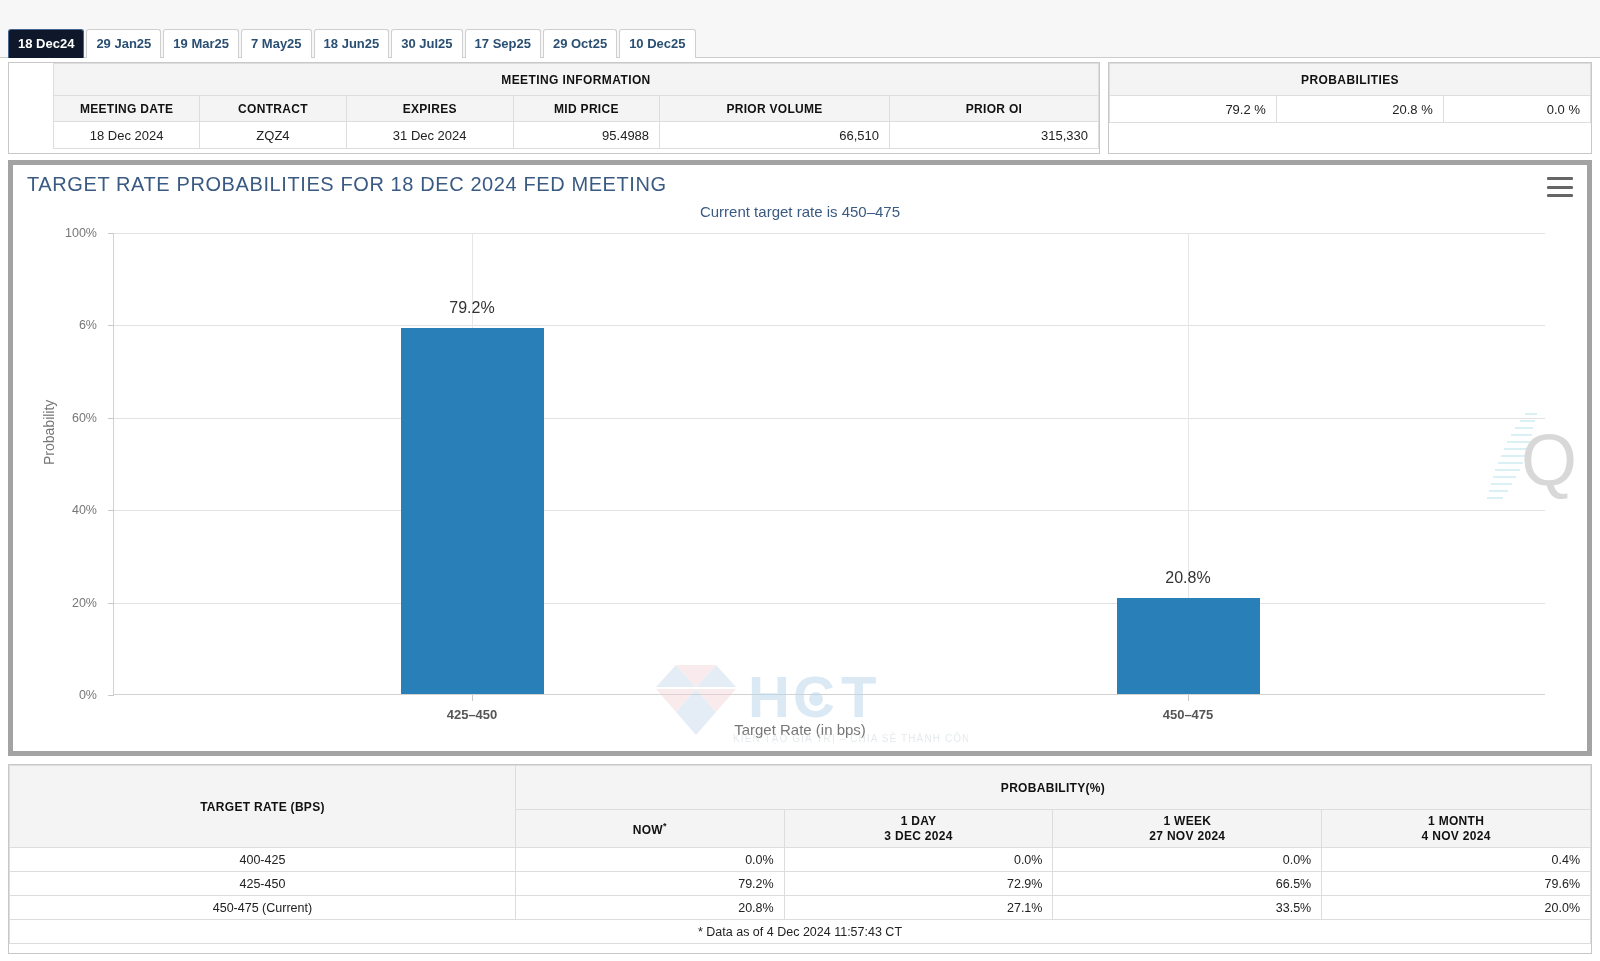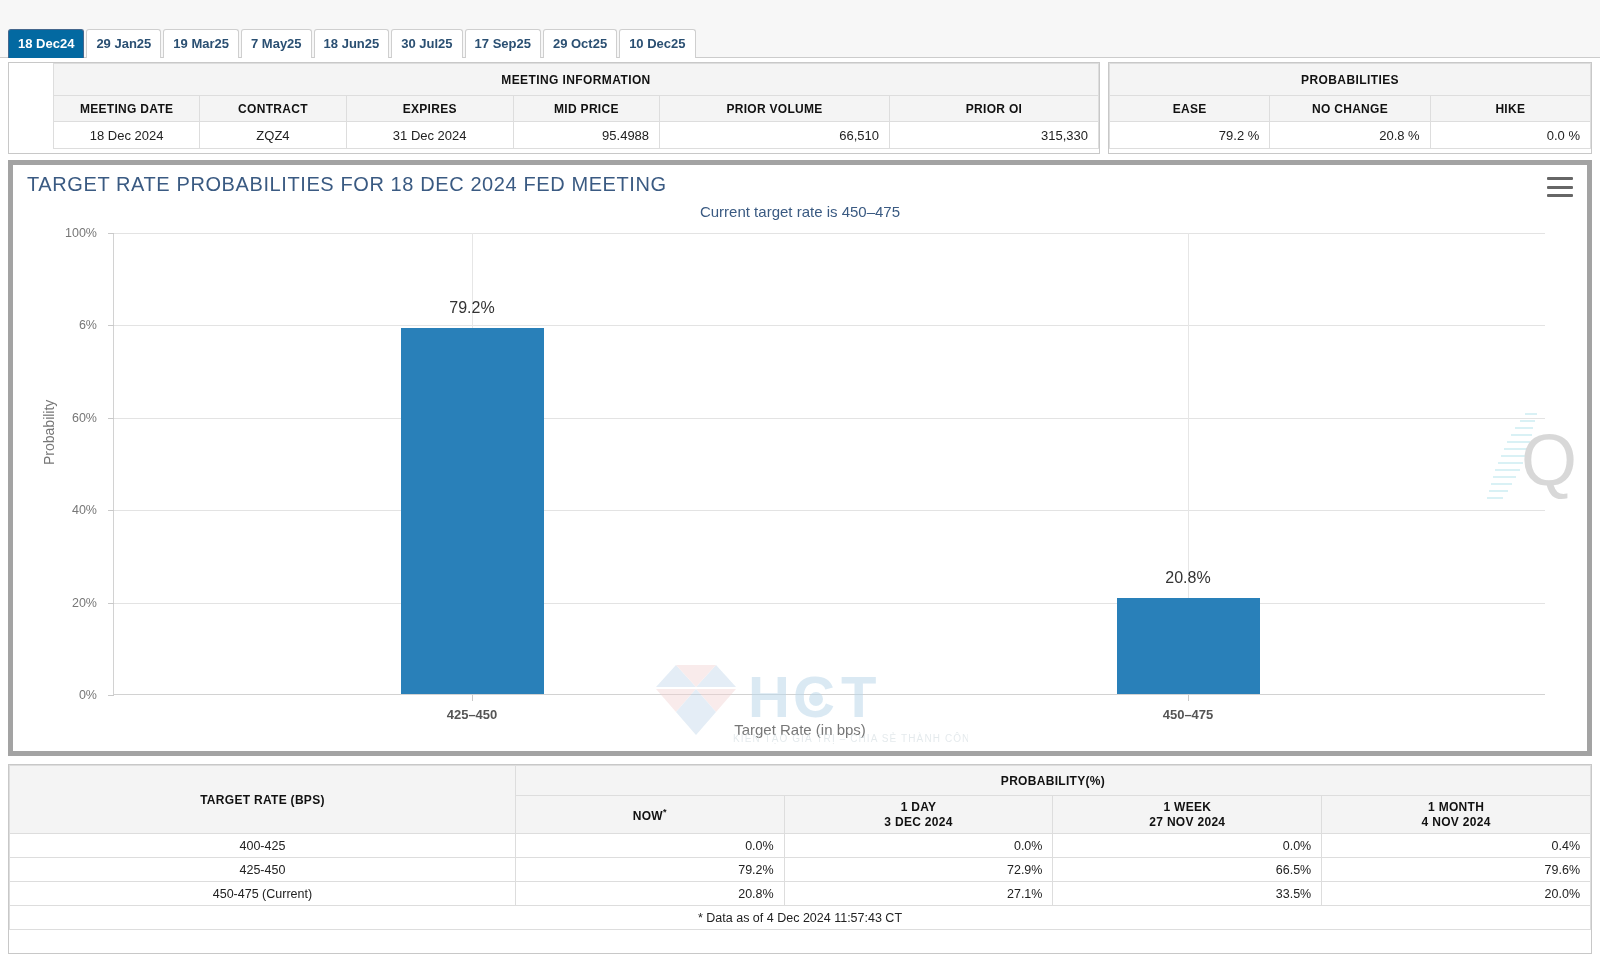--- a/index.html
+++ b/index.html
@@ -38,21 +38,21 @@
     background: #ffffff;
     border: 1px solid #cfcfcf;
     border-bottom: none;
     border-radius: 3px 3px 0 0;
     white-space: nowrap;
     cursor: pointer;
     position: relative;
     top: 1px;
   }
   .tab.active {
-    background: #0369a1;
+    background: #0f172a;
     color: #ffffff;
     border-color: #46678d;
   }
 
   
   .infowrap {
     position: absolute;
     left: 8px; top: 62px;
     width: 1584px; height: 92px;
     display: flex;
@@ -305,25 +305,20 @@
             </tr>
           </tbody>
       </table>
     </div>
     <div class="panel probs">
       <table class="info">
         <thead>
           <tr>
             <th class="group" colspan="3">PROBABILITIES</th>
           </tr>
-          <tr id="pr-cols">
-              <th class="col" style="width: 33.33%;">EASE</th>
-              <th class="col" style="width: 33.33%;">NO CHANGE</th>
-              <th class="col" style="width: 33.33%;">HIKE</th>
-            </tr>
         </thead>
         <tbody>
             <tr id="pr-row">
               <td class="r">79.2 %</td>
               <td class="r">20.8 %</td>
               <td class="r">0.0 %</td>
             </tr>
           </tbody>
       </table>
     </div>
@@ -406,21 +401,21 @@
       </g>
       <text x="46" y="82" font-family="Liberation Sans, sans-serif" font-size="72" fill="#c8c8c8" font-weight="normal">Q</text>
     </svg>
   </div>
 
   <div class="btmpanel">
     <table class="btm">
       <thead>
         <tr>
           <th class="tall" rowspan="2" style="width:32%">TARGET RATE (BPS)</th>
-          <th class="group" colspan="4" style="height:30px">PROBABILITY(%)</th>
+          <th class="group" colspan="4" style="height:44px">PROBABILITY(%)</th>
         </tr>
         <tr id="bt-periods">
             <th class="sub" style="width: 17%;"><span>NOW</span><span class="sup">*</span></th>
             <th class="sub" style="width: 17%;"><span>1 DAY</span><br><span>3 DEC 2024</span></th>
             <th class="sub" style="width: 17%;"><span>1 WEEK</span><br><span>27 NOV 2024</span></th>
             <th class="sub" style="width: 17%;"><span>1 MONTH</span><br><span>4 NOV 2024</span></th>
           </tr>
       </thead>
       <tbody id="bt-body">
           <tr>

